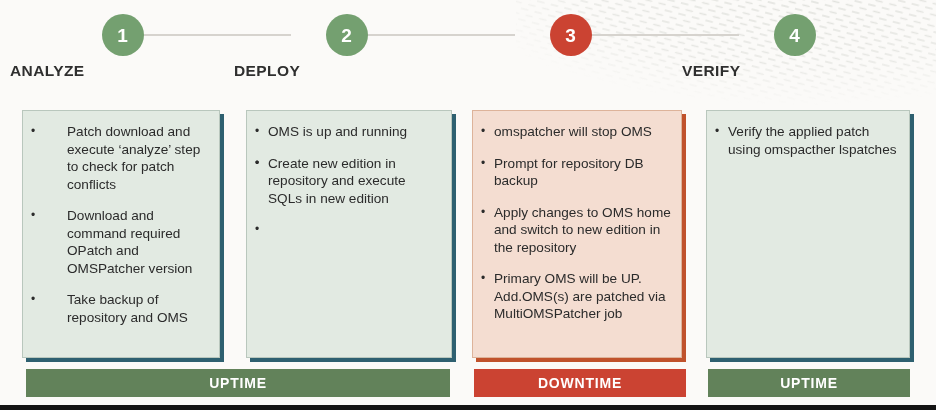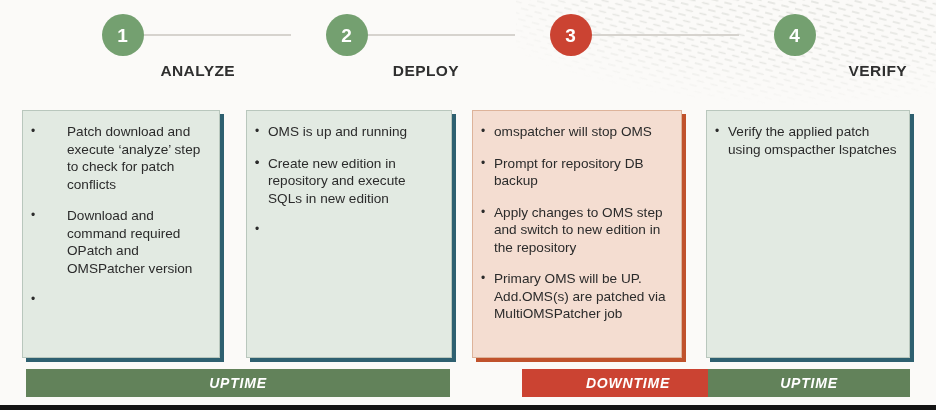--- a/index.html
+++ b/index.html
@@ -69,21 +69,21 @@
     top: 34px;
     height: 2px;
     background: #d6d3ce;
   }
 
   .step-title {
     position: absolute;
     top: 62px;
     left: 0;
     width: 225px;
-    text-align: right;
+    text-align: left;
     font-size: 15.5px;
     font-weight: bold;
     letter-spacing: 0.4px;
     color: #2f2f2f;
   }
 
   
   .card {
     position: absolute;
     top: 110px;
@@ -137,21 +137,20 @@
     top: 369px;
     height: 28px;
     display: flex;
     align-items: center;
     justify-content: center;
     color: #ffffff;
     font-size: 14px;
     font-weight: bold;
     letter-spacing: 0.8px;
     box-sizing: border-box;
-    font-style: italic;
   }
   .bar.green { background: #62825a; }
   .bar.red   { background: #cb4332; }
 </style>
 </head>
 <body>
 
 <div id="canvas">
 
   <svg class="texture" viewBox="0 0 460 150" preserveAspectRatio="none" aria-hidden="true">
@@ -195,53 +194,53 @@
     <div class="step-col" style="left:682px;">
       <div class="circle green">4</div>
       <div class="step-title">VERIFY</div>
     </div>
   </div>
 
   <div class="card green" style="left:22px; width:198px;">
     <ul class="bullets wide">
       <li><span class="bul">•</span><span>Patch download and execute ‘analyze’ step to check for patch conflicts</span></li>
       <li><span class="bul">•</span><span>Download and command required OPatch and OMSPatcher version</span></li>
-      <li><span class="bul">•</span></li>
+      <li><span class="bul">•</span><span>Take backup of repository and OMS</span></li>
     </ul>
   </div>
 
   <div class="card green" style="left:246px; width:206px;">
     <ul class="bullets tight">
       <li><span class="bul">•</span><span>OMS is up and running</span></li>
       <li><span class="bul">•</span></li>
       <li><span class="bul">•</span><span>Create new edition in repository and execute SQLs in new edition</span></li>
       <li><span class="bul">•</span></li>
     </ul>
   </div>
 
   <div class="card peach" style="left:472px; width:210px;">
     <ul class="bullets tight">
       <li><span class="bul">•</span><span>omspatcher will stop OMS</span></li>
       <li><span class="bul">•</span><span>Prompt for repository DB backup</span></li>
-      <li><span class="bul">•</span><span>Apply changes to OMS step and switch to new edition in the repository</span></li>
+      <li><span class="bul">•</span><span>Apply changes to OMS home and switch to new edition in the repository</span></li>
       <li><span class="bul">•</span><span>Primary OMS will be UP. Add.OMS(s) are patched via MultiOMSPatcher job</span></li>
     </ul>
   </div>
 
   <div class="card green" style="left:706px; width:204px;">
     <ul class="bullets tight">
       <li><span class="bul">•</span><span>Verify the applied patch using omspacther lspatches</span></li>
     </ul>
   </div>
 
   <div class="bar green" style="left:26px; width:424px;">
     <span>UPTIME</span>
   </div>
 
-  <div class="bar red" style="left:474px; width:212px;margin-left:48px;">
+  <div class="bar red" style="left:474px; width:212px;">
     <span>DOWNTIME</span>
   </div>
 
   <div class="bar green" style="left:708px; width:202px;">
     <span>UPTIME</span>
   </div>
 
 </div>
 
 </body></html>

